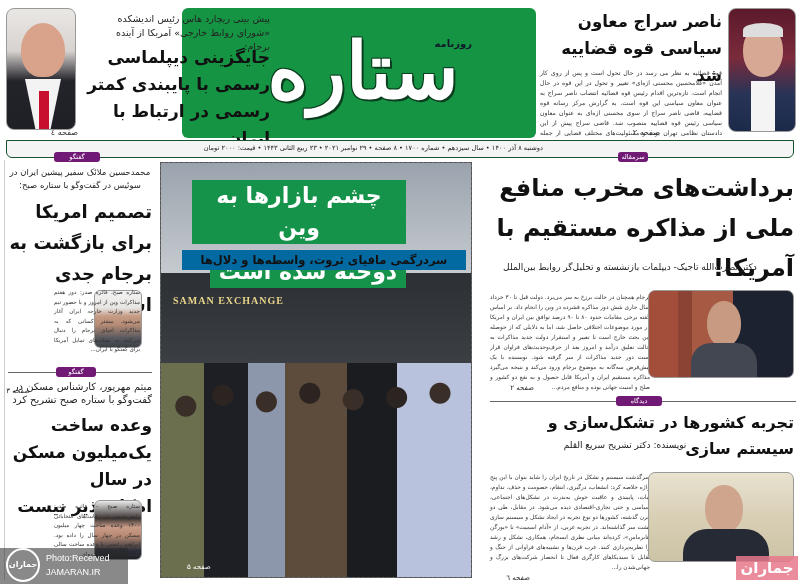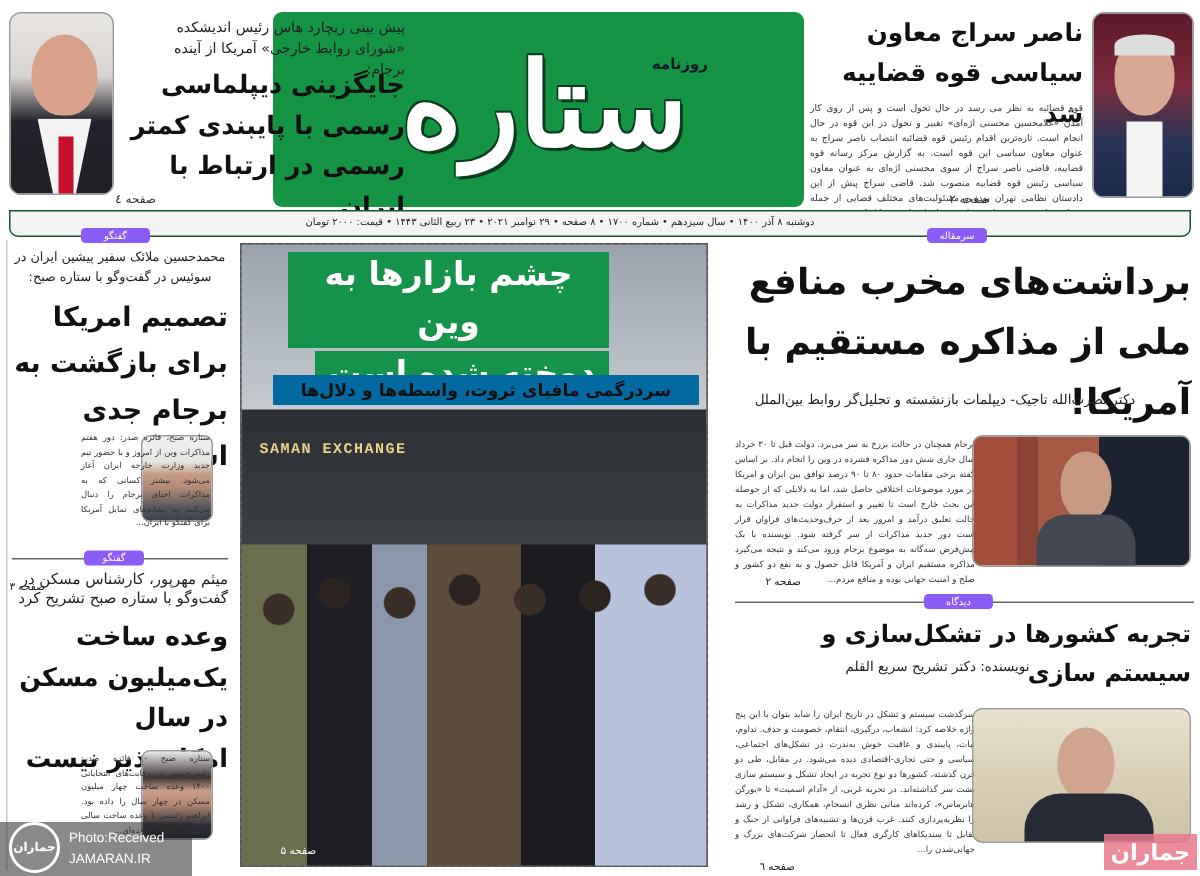--- a/index.html
+++ b/index.html
@@ -30,21 +30,21 @@
     left: 6px; top: 8px; width: 70px; height: 122px;
     border-radius: 8px; border: 1px solid #999;
     background: linear-gradient(180deg, #e9e7e4 0%, #d8d3cf 35%, #23242b 60%, #1f2026 100%);
     overflow: hidden;
   }
   .tl-photo .face { position: absolute; left: 14px; top: 14px; width: 44px; height: 54px; border-radius: 50% 50% 45% 45%; background: #d9a28b; }
   .tl-photo .shirt { position: absolute; left: 18px; top: 70px; width: 36px; height: 52px; background: #f3f3f3; clip-path: polygon(0 0,100% 0,70% 100%,30% 100%); }
   .tl-photo .tie { position: absolute; left: 32px; top: 82px; width: 10px; height: 40px; background: #c8102e; }
   .tl-kicker { right: 530px; top: 12px; width: 180px; font-size: 9.5px; line-height: 14px; text-align: right; color: #222; }
   .tl-head { right: 530px; top: 44px; width: 184px; font-size: 17px; font-weight: bold; line-height: 27px; text-align: right; }
-  .tl-page { right: 696px; top: 128px; font-size: 8px; color: #333; }
+  .tl-page { right: 722px; top: 128px; font-size: 8px; color: #333; }
 
   
   .tr-photo {
     left: 728px; top: 8px; width: 68px; height: 124px;
     border-radius: 8px; border: 1px solid #999; overflow: hidden;
     background: linear-gradient(180deg, #5b1a2a 0%, #7b2b3c 40%, #273457 70%, #1c2a4a 100%);
   }
   .tr-photo .face { position: absolute; left: 14px; top: 16px; width: 40px; height: 52px; border-radius: 48%; background: #d7a995; }
   .tr-photo .hair { position: absolute; left: 14px; top: 14px; width: 40px; height: 14px; border-radius: 50% 50% 0 0; background: #ddd; }
   .tr-photo .shirt { position: absolute; left: 22px; top: 72px; width: 24px; height: 52px; background: #f4f4f4; }
@@ -55,21 +55,21 @@
   
   .dateline {
     left: 6px; top: 140px; width: 788px; height: 18px;
     border: 1px solid #14532d; border-radius: 0 0 6px 6px;
     background: #f4f4f4;
   }
   .dateline span { position: absolute; right: 250px; top: 3px; font-size: 6.6px; color: #222; white-space: nowrap; }
 
   
   .red-tag {
-    background: #8b5cf6; color: #fff; font-size: 6.5px; text-align: center;
+    background: #701a75; color: #fff; font-size: 6.5px; text-align: center;
     height: 10px; line-height: 10px; border-radius: 3px;
   }
   .rule { height: 1px; background: #666; }
 
   
   .lc-border { left: 4px; top: 160px; width: 150px; height: 420px; border-left: 1px solid #ccc; }
   .lc-kicker1 { right: 648px; top: 166px; width: 144px; font-size: 8.5px; line-height: 13px; text-align: center; color: #222; }
   .lc-head1 { right: 648px; top: 196px; width: 146px; font-size: 18px; font-weight: bold; line-height: 31px; text-align: right; }
   .lc-photo1 { left: 94px; top: 290px; width: 48px; height: 58px; border-radius: 6px; border: 1px solid #999;
     background: linear-gradient(180deg, #f2f2f2 0%, #e8e6e3 30%, #c59b84 45%, #b78c76 60%, #54565d 85%, #3e4047 100%); }
@@ -84,36 +84,36 @@
   
   .wm-box { left: 0; top: 548px; width: 128px; height: 36px; background: rgba(40,40,40,0.55); }
   .wm-logo { left: 6px; top: 548px; width: 34px; height: 34px; border-radius: 50%; border: 2px solid #fff; color: #fff;
     font-size: 8px; text-align: center; line-height: 30px; font-weight: bold; }
   .wm-text { left: 46px; top: 551px; color: #fff; font-size: 9px; line-height: 14px; direction: ltr; text-align: left; font-family: "Liberation Sans", sans-serif; }
 
   
   .center-frame { left: 160px; top: 162px; width: 312px; height: 416px; border: 1px dashed #555; background: #6a6a6a; overflow: hidden; }
   .center-frame .sky { position: absolute; left: 0; top: 0; width: 100%; height: 120px; background: linear-gradient(180deg, #9aa3ad, #c9ced2); }
   .center-frame .building { position: absolute; left: 0; top: 110px; width: 100%; height: 100px; background: linear-gradient(180deg,#2c2f33,#3d4045); }
-  .center-frame .sign { position: absolute; left: 12px; top: 132px; color: #e8d48b; font-size: 10px; font-weight: bold; direction: ltr; font-family: Liberation Mono, monospace; letter-spacing: 1px; }
+  .center-frame .sign { position: absolute; left: 12px; top: 132px; color: #e8d48b; font-size: 10px; font-weight: bold; direction: ltr; font-family: Liberation Serif, serif; letter-spacing: 1px; }
   .center-frame .sign2 { position: absolute; left: 128px; top: 242px; color: #e8d48b; font-size: 7px; font-weight: bold; direction: ltr; font-family: "Liberation Sans", sans-serif; }
   .center-frame .crowd { position: absolute; left: 0; top: 200px; width: 100%; height: 216px;
     background:
       radial-gradient(circle at 8% 20%, #3a2e28 0 10px, transparent 11px),
       radial-gradient(circle at 20% 15%, #2c2420 0 10px, transparent 11px),
       radial-gradient(circle at 34% 18%, #3a2e28 0 10px, transparent 11px),
       radial-gradient(circle at 48% 14%, #2c2420 0 10px, transparent 11px),
       radial-gradient(circle at 62% 17%, #3a2e28 0 10px, transparent 11px),
       radial-gradient(circle at 76% 16%, #2c2420 0 10px, transparent 11px),
       radial-gradient(circle at 90% 14%, #3a2e28 0 10px, transparent 11px),
       linear-gradient(90deg, #6b6f4e 0 14%, #1e1f24 14% 28%, #8c97ab 28% 40%, #5d4b3c 40% 60%, #1b1c20 60% 76%, #b8c2dc 76% 100%);
   }
   .center-frame .caption-mark { position: absolute; left: 10px; bottom: 6px; color: #fff; font-size: 7px; margin-left: 16px; }
   .cf-head { left: 192px; top: 168px; width: 214px; }
-  .cf-head .line { display: block; background: #16934a; color: #fff; font-size: 22px; font-weight: bold; line-height: 32px; text-align: center; margin-bottom: 2px; }
+  .cf-head .line { display: block; background: #16934a; color: #fff; font-size: 22px; font-weight: bold; line-height: 32px; text-align: center; margin-bottom: 2px; margin-top: 12px; }
   .cf-head .line2 { width: 196px; margin-right: 0; margin-left: auto; }
   .cf-sub { left: 182px; top: 250px; width: 284px; background: #0369a1; font-size: 11.5px; font-weight: bold; line-height: 20px; text-align: center; }
 
   
   .rc-head1 { right: 6px; top: 168px; width: 302px; font-size: 24px; font-weight: bold; line-height: 40px; text-align: right; }
   .rc-byline1 { right: 30px; top: 262px; width: 280px; font-size: 9px; text-align: center; color: #222; }
   .rc-body1 { right: 150px; top: 292px; width: 160px; font-size: 5.8px; line-height: 10px; text-align: justify; color: #333; }
   .rc-photo1 { left: 648px; top: 290px; width: 146px; height: 88px; border-radius: 7px; border: 1px solid #999;
     background: linear-gradient(90deg, #a24e3a 0 20%, #8b4333 20% 30%, #a65a43 30% 58%, #1d2230 58% 100%); overflow: hidden; }
   .rc-photo1 .face { position: absolute; left: 58px; top: 10px; width: 34px; height: 46px; border-radius: 48%; background: #c99a82; }
@@ -153,21 +153,21 @@
 </div>
 <div class="abs tr-head">ناصر سراج معاون سیاسی قوه قضاییه شد</div>
 <div class="abs tr-body">قوه قضائیه به نظر می رسد در حال تحول است و پس از روی کار آمدن «غلامحسین محسنی اژه‌ای» تغییر و تحول در این قوه در حال انجام است. تازه‌ترین اقدام رئیس قوه قضائیه انتصاب ناصر سراج به عنوان معاون سیاسی این قوه است. به گزارش مرکز رسانه قوه قضاییه، قاضی ناصر سراج از سوی محسنی اژه‌ای به عنوان معاون سیاسی رئیس قوه قضاییه منصوب شد. قاضی سراج پیش از این دادستان نظامی تهران بوده و مسئولیت‌های مختلف قضایی از جمله مشاور ریاست قوه قضاییه، ریاست سازمان بازرسی کل کشور...</div>
 <div class="abs tr-page">صفحه ۲</div>
 
 <div class="abs dateline">
   <span>دوشنبه ۸ آذر ۱۴۰۰ • سال سیزدهم • شماره ۱۷۰۰ • ۸ صفحه • ۲۹ نوامبر ۲۰۲۱ • ۲۳ ربیع الثانی ۱۴۴۳ • قیمت: ۲۰۰۰ تومان</span>
 </div>
 
 <div class="abs red-tag" style="left:54px; top:152px; width:46px;">گفتگو</div>
-<div class="abs red-tag" style="left:618px; top:152px; width:40px;">سرمقاله</div>
+<div class="abs red-tag" style="left:618px; top:152px; width:30px;">سرمقاله</div>
 
 <div class="abs lc-border"></div>
 <div class="abs lc-kicker1">محمدحسین ملائک سفیر پیشین ایران در سوئیس در گفت‌وگو با ستاره صبح:</div>
 <div class="abs lc-head1">تصمیم امریکا برای بازگشت به برجام جدی است</div>
 <div class="abs lc-photo1"></div>
 <div class="abs lc-body1">ستاره صبح، فائزه صدر: دور هفتم مذاکرات وین از امروز و با حضور تیم جدید وزارت خارجه ایران آغاز می‌شود. بیشتر کسانی که به مذاکرات احیای برجام را دنبال می‌کنند به نشانه‌های تمایل آمریکا برای گفتگو با ایران...</div>
 <div class="abs lc-page1">صفحه ۳</div>
 <div class="abs rule" style="left:8px; top:372px; width:144px;"></div>
 <div class="abs red-tag" style="left:56px; top:367px; width:40px;">گفتگو</div>
 <div class="abs lc-kicker2">میثم مهرپور، کارشناس مسکن در گفت‌وگو با ستاره صبح تشریح کرد</div>

